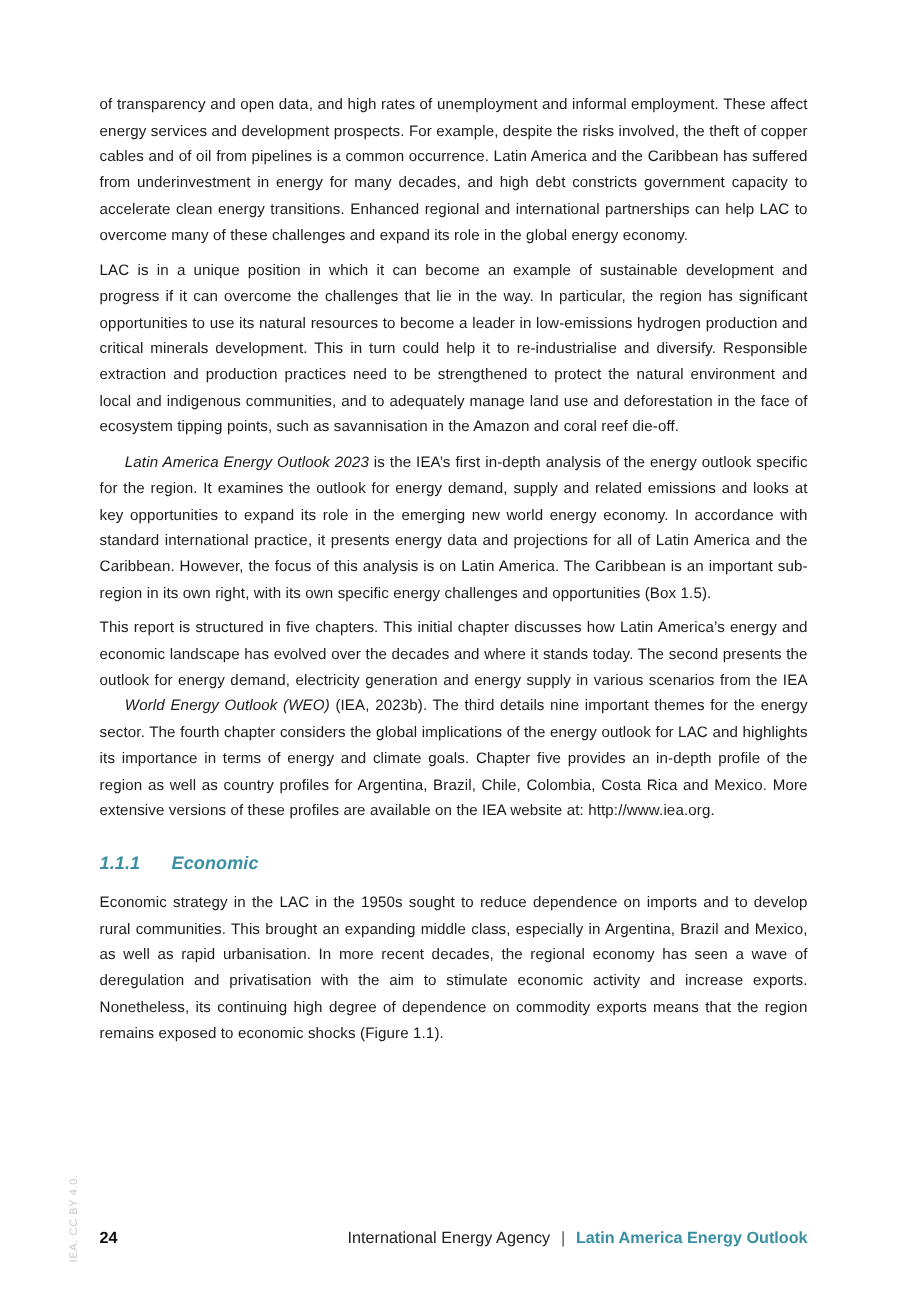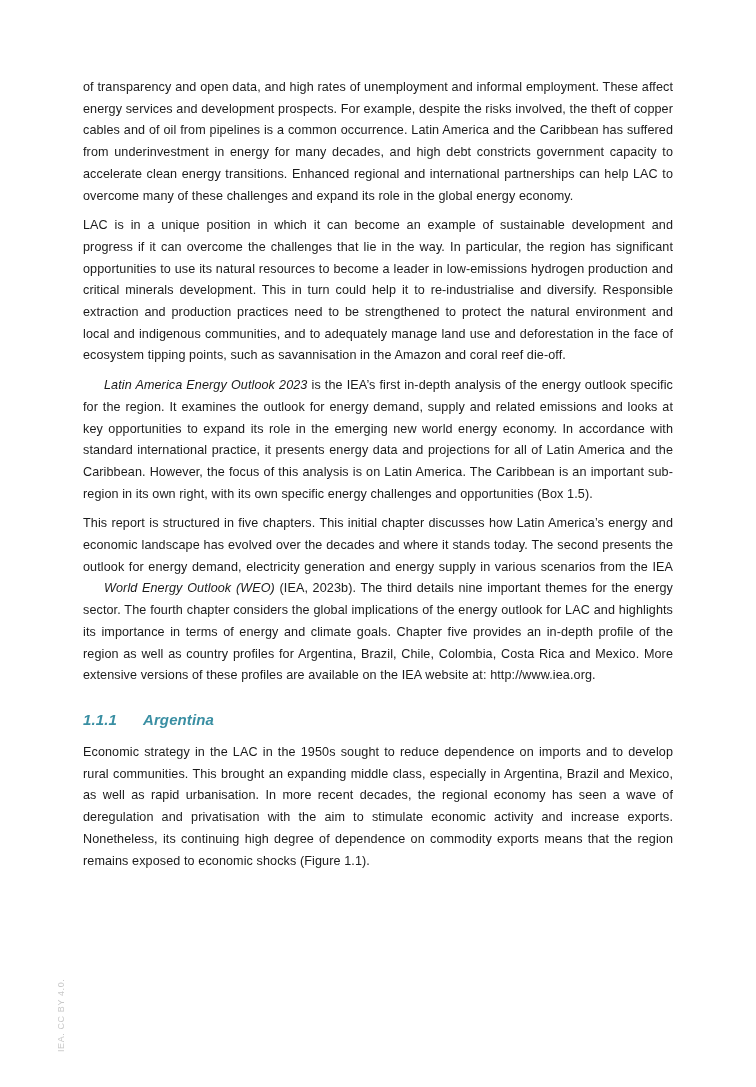--- a/index.html
+++ b/index.html
@@ -40,20 +40,26 @@
 <body>
 
 <div class="page">
   <div class="content">
     <p>of transparency and open data, and high rates of unemployment and informal employment. These affect energy services and development prospects. For example, despite the risks involved, the theft of copper cables and of oil from pipelines is a common occurrence. Latin America and the Caribbean has suffered from underinvestment in energy for many decades, and high debt constricts government capacity to accelerate clean energy transitions. Enhanced regional and international partnerships can help LAC to overcome many of these challenges and expand its role in the global energy economy.</p>
     <p>LAC is in a unique position in which it can become an example of sustainable development and progress if it can overcome the challenges that lie in the way. In particular, the region has significant opportunities to use its natural resources to become a leader in low-emissions hydrogen production and critical minerals development. This in turn could help it to re-industrialise and diversify. Responsible extraction and production practices need to be strengthened to protect the natural environment and local and indigenous communities, and to adequately manage land use and deforestation in the face of ecosystem tipping points, such as savannisation in the Amazon and coral reef die-off.</p>
     <p><em>Latin America Energy Outlook 2023</em><span> is the IEA’s first in-depth analysis of the energy outlook specific for the region. It examines the outlook for energy demand, supply and related emissions and looks at key opportunities to expand its role in the emerging new world energy economy. In accordance with standard international practice, it presents energy data and projections for all of Latin America and the Caribbean. However, the focus of this analysis is on Latin America. The Caribbean is an important sub-region in its own right, with its own specific energy challenges and opportunities (Box 1.5).</span></p>
     <p><span>This report is structured in five chapters. This initial chapter discusses how Latin America’s energy and economic landscape has evolved over the decades and where it stands today. The second presents the outlook for energy demand, electricity generation and energy supply in various scenarios from the IEA </span><em>World Energy Outlook (WEO)</em><span> (IEA, 2023b). The third details nine important themes for the energy sector. The fourth chapter considers the global implications of the energy outlook for LAC and highlights its importance in terms of energy and climate goals. Chapter five provides an in-depth profile of the region as well as country profiles for Argentina, Brazil, Chile, Colombia, Costa Rica and Mexico. More extensive versions of these profiles are available on the IEA website at: http://www.iea.org.</span></p>
 
     <div class="heading">
-      <span class="num">1.1.1</span><span>Argentina</span>
+      <span class="num">1.1.1</span><span>Economic</span>
     </div>
     <p>Economic strategy in the LAC in the 1950s sought to reduce dependence on imports and to develop rural communities. This brought an expanding middle class, especially in Argentina, Brazil and Mexico, as well as rapid urbanisation. In more recent decades, the regional economy has seen a wave of deregulation and privatisation with the aim to stimulate economic activity and increase exports. Nonetheless, its continuing high degree of dependence on commodity exports means that the region remains exposed to economic shocks (Figure 1.1).</p>
   </div>
 
   <div class="watermark">IEA. CC BY 4.0.</div>
 
+  <div class="footer">
+    <span class="page-num">24</span>
+    <span class="footer-right">
+      <span class="org">International Energy Agency</span><span class="sep">|</span><span class="pub">Latin America Energy Outlook</span>
+    </span>
+  </div>
 </div>
 
 </body></html>

